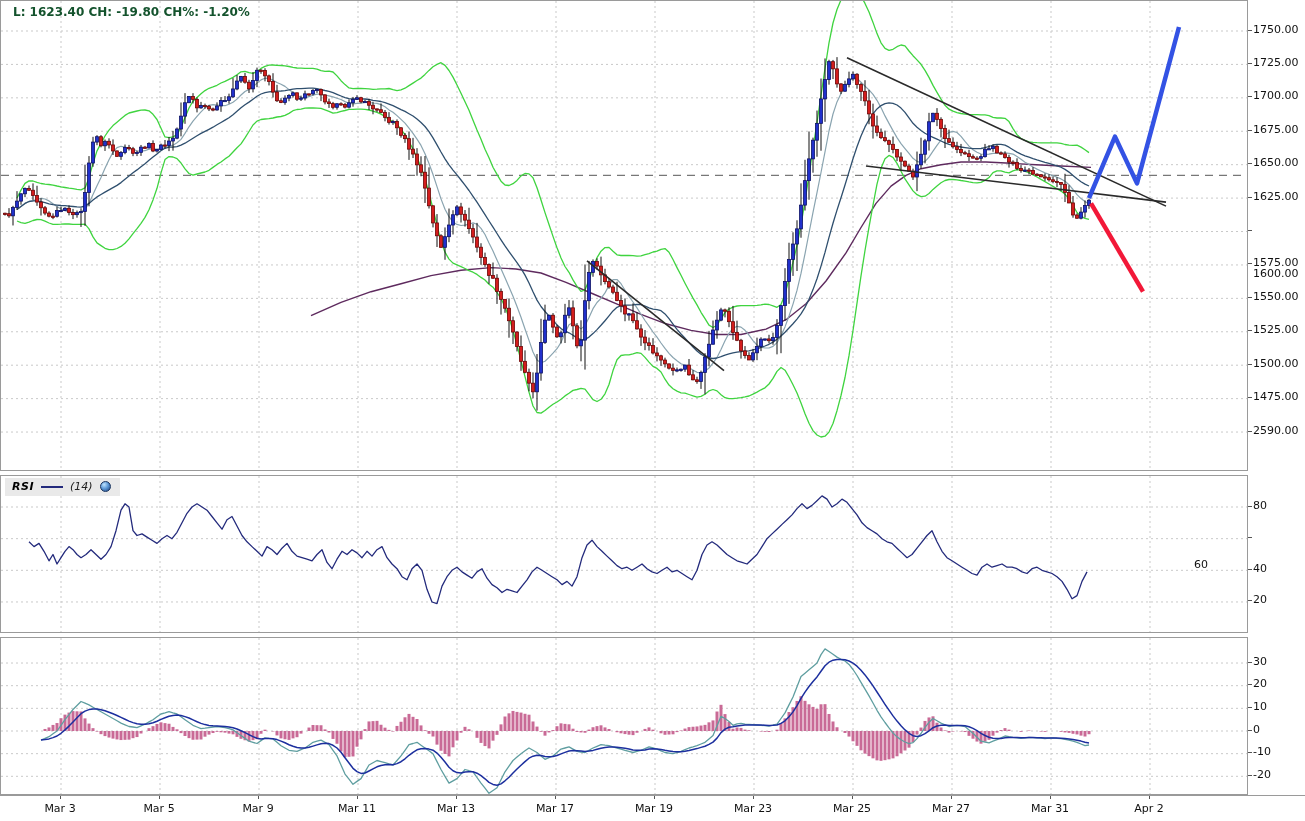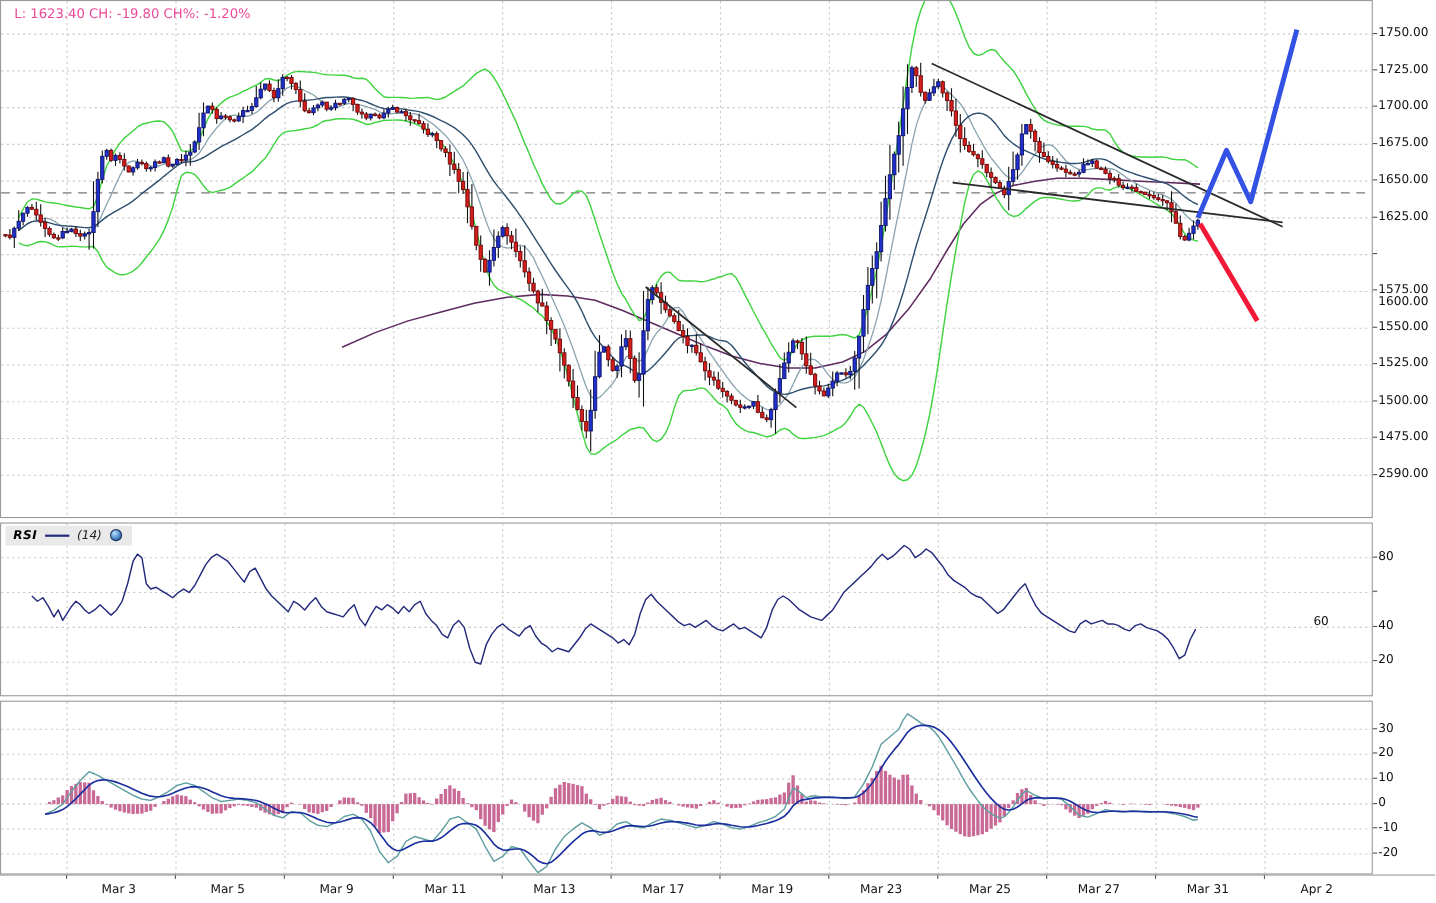--- a/index.html
+++ b/index.html
@@ -3,33 +3,33 @@
 <meta charset="utf-8">
 <style>
   html,body{margin:0;padding:0;background:#ffffff;width:1305px;height:821px;overflow:hidden;
             font-family:"DejaVu Sans","Liberation Sans",sans-serif;}
   #app{position:relative;width:1305px;height:821px;background:#fff;}
   .panel{position:absolute;left:0;border:1px solid #9a9a9a;background:#fff;box-sizing:border-box;}
   #panel-main{top:0;width:1248px;height:471px;}
   #panel-rsi{top:475px;width:1248px;height:158px;}
   #panel-macd{top:637px;width:1248px;height:158px;}
   .plot-svg{position:absolute;left:0;top:0;}
-  .info-bar{position:absolute;left:12px;top:4px;font-size:12px;color:#ec4899;white-space:pre;}
+  .info-bar{position:absolute;left:12px;top:4px;font-size:12px;color:#14532d;white-space:pre;font-weight:bold;}
   .panel-header{position:absolute;left:4px;top:2px;display:flex;align-items:center;gap:7px;
                 background:#e9e9e9;padding:1px 9px 2px 7px;font-size:11px;color:#222;height:15px;font-style:italic;}
   .panel-header b{font-weight:bold;color:#000;letter-spacing:0.5px;}
   .swatch{display:inline-block;width:22px;height:2px;}
   .globe{display:inline-block;width:11px;height:11px;border-radius:50%;
          background:radial-gradient(circle at 35% 30%,#bfe3ff 0%,#5f9bd8 45%,#1c3e7a 100%);
          border:1px solid #16325e;box-sizing:border-box;}
   .cb{display:inline-block;width:12px;height:12px;background:#f4f8ff;border:1px solid #6b8dc9;
       box-sizing:border-box;position:relative;}
   .cb::after{content:"\2713";position:absolute;left:1px;top:-2px;font-size:10px;font-weight:bold;color:#1d55c8;}
   .axis-label{position:absolute;font-size:11px;color:#111;white-space:nowrap;}
-  .date-label{position:absolute;top:802px;font-size:11px;color:#111;transform:translateX(-50%);white-space:nowrap;margin-left:48px;}
+  .date-label{position:absolute;top:802px;font-size:11px;color:#111;transform:translateX(-50%);white-space:nowrap;}
   .tickmark-h{position:absolute;width:4px;height:1px;background:#555;left:1248px;}
   .tickmark-v{position:absolute;width:1px;height:4px;background:#555;top:795px;}
   #bottom-rule{position:absolute;left:0;top:795px;width:1305px;height:1px;background:#9a9a9a;}
 </style>
 </head>
 <body>
 
 <div id="app">
 
   <div class="panel" id="panel-main">

